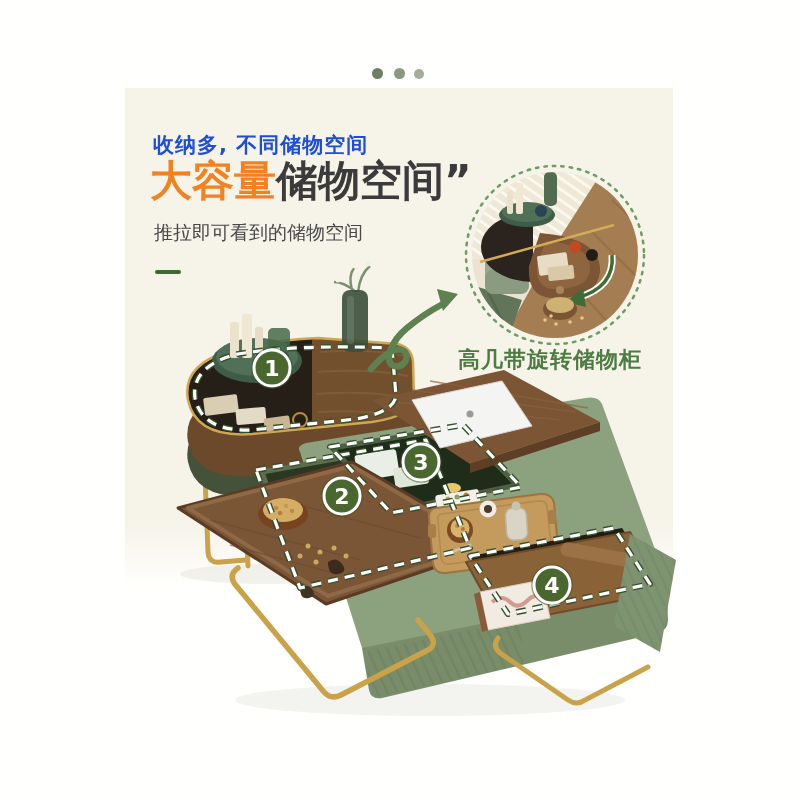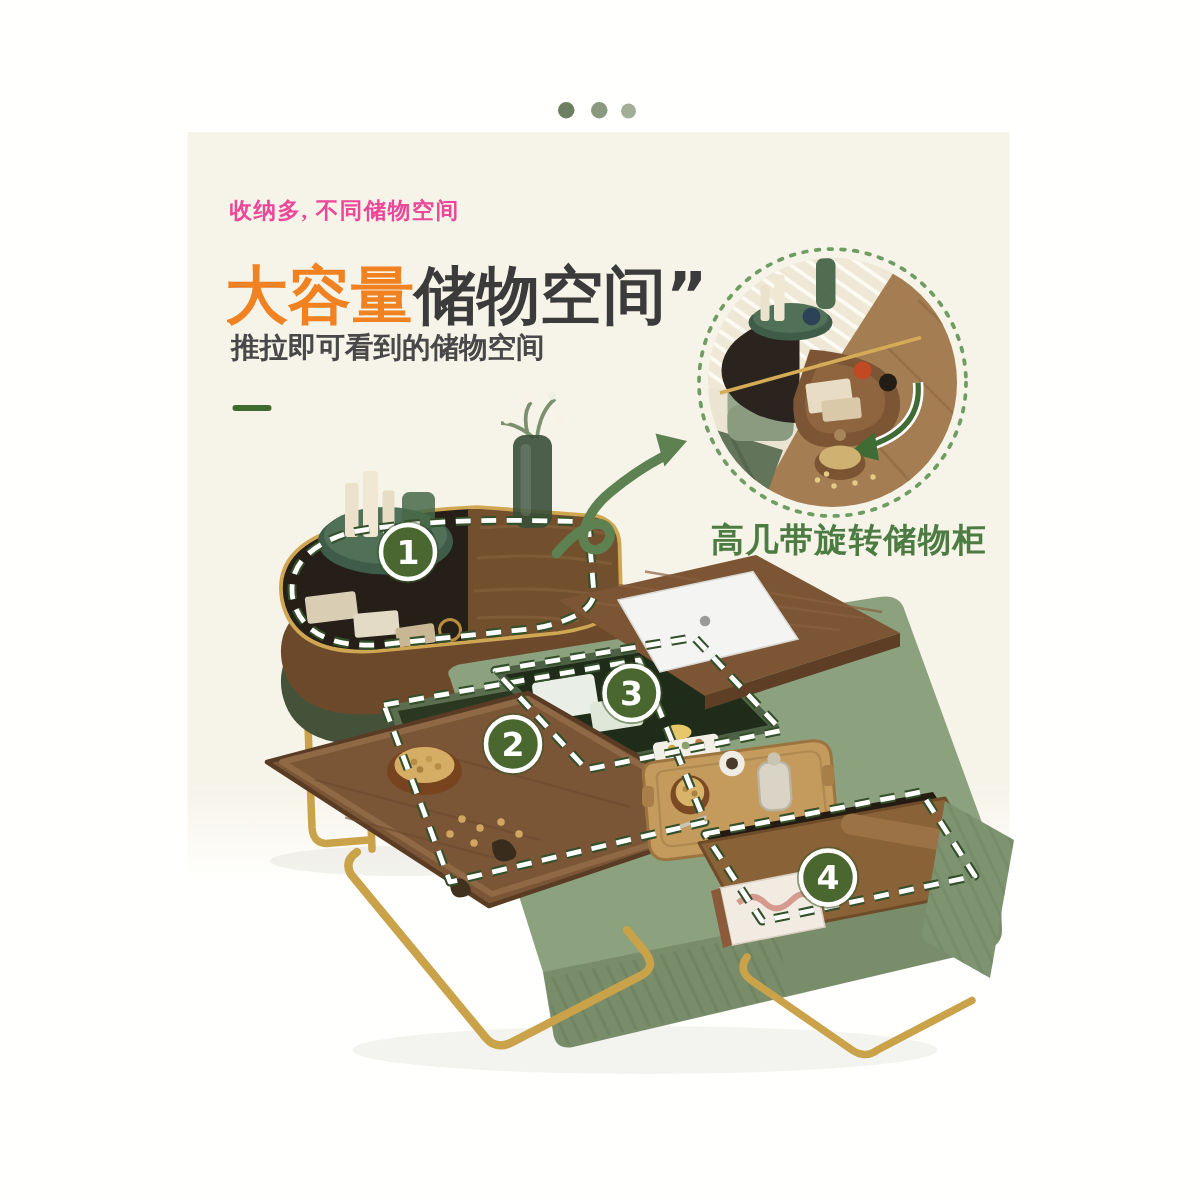--- a/index.html
+++ b/index.html
@@ -1,25 +1,25 @@
 <!DOCTYPE html>
 <html><head>
 <meta charset="utf-8">
 <style>
   html,body{margin:0;padding:0;background:#fff;}
   .stage{position:relative;width:800px;height:800px;background:#fffffd;overflow:hidden;
          font-family:"DejaVu Sans","Liberation Sans",sans-serif;}
   .scene{position:absolute;left:0;top:0;}
   .txt{position:absolute;}
-  .subtitle{left:153px;top:131px;font-size:15px;font-weight:600;color:#ec4899;letter-spacing:1px;font-family:Liberation Serif, serif;}
-  .title{left:150px;top:153px;font-size:42px;font-weight:800;color:#3b3b3b;letter-spacing:0px;white-space:nowrap;margin-top:16px;}
+  .subtitle{left:153px;top:131px;font-size:21px;font-weight:600;color:#1d4ed8;letter-spacing:1px;}
+  .title{left:150px;top:153px;font-size:42px;font-weight:800;color:#3b3b3b;letter-spacing:0px;white-space:nowrap;}
   .title .hl{color:#f08222;}
-  .desc{left:154px;top:219px;font-size:19px;line-height:27px;color:#484848;font-weight:700;}
+  .desc{left:154px;top:219px;font-size:19px;line-height:27px;color:#484848;font-weight:400;}
   .divider{left:155px;top:270px;width:26px;height:4px;background:#3c6b2d;border-radius:2px;}
-  .caption{left:458px;top:345px;width:200px;text-align:right;font-size:22px;font-weight:700;
+  .caption{left:458px;top:345px;width:200px;text-align:left;font-size:22px;font-weight:700;
            color:#4d7c43;letter-spacing:1px;white-space:nowrap;}
   .dots span{position:absolute;border-radius:50%;display:block;}
   .d1{left:372px;top:68px;width:11px;height:11px;background:#6c7f63;}
   .d2{left:394px;top:68px;width:11px;height:11px;background:#8a9880;}
   .d3{left:414px;top:69px;width:10px;height:10px;background:#a3ad97;}
 </style>
 </head>
 <body>
 
 <div class="stage">

